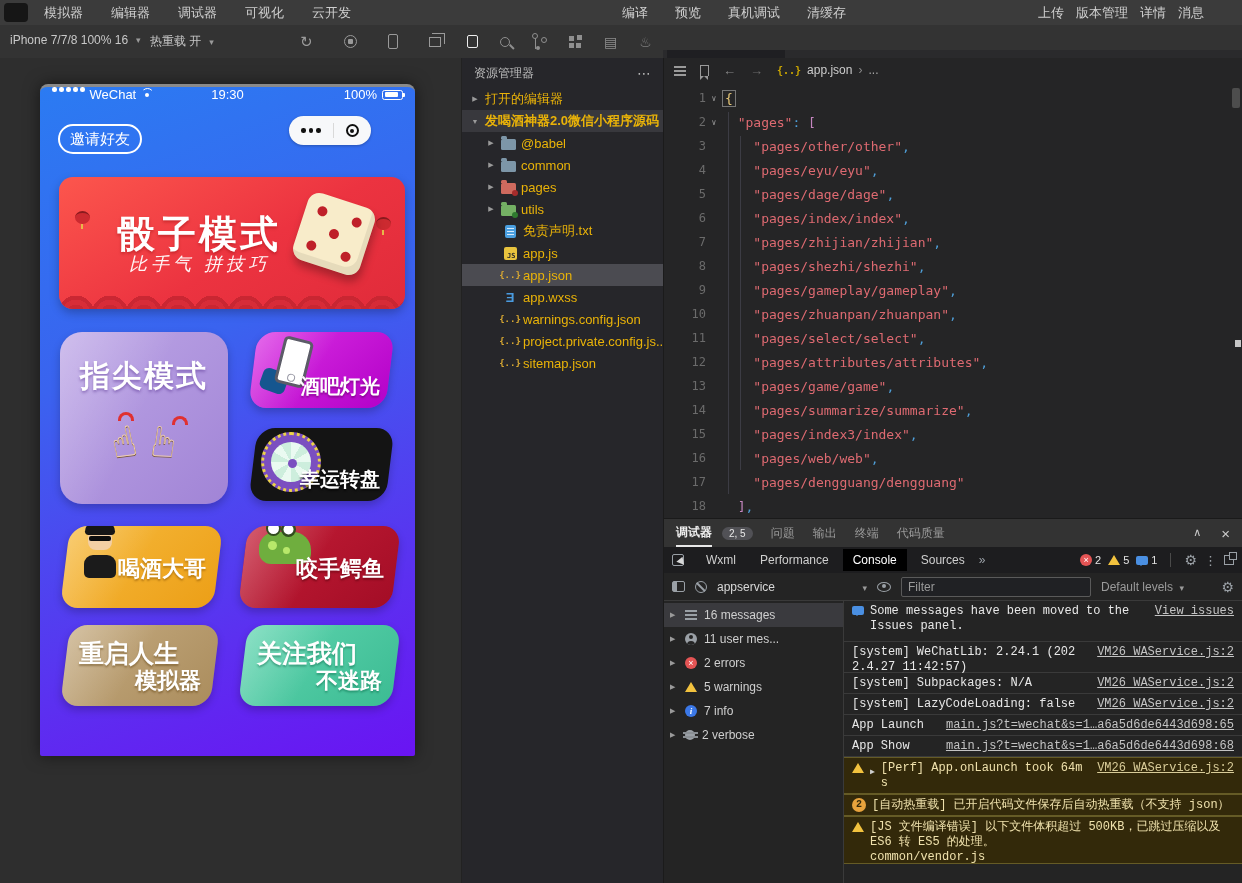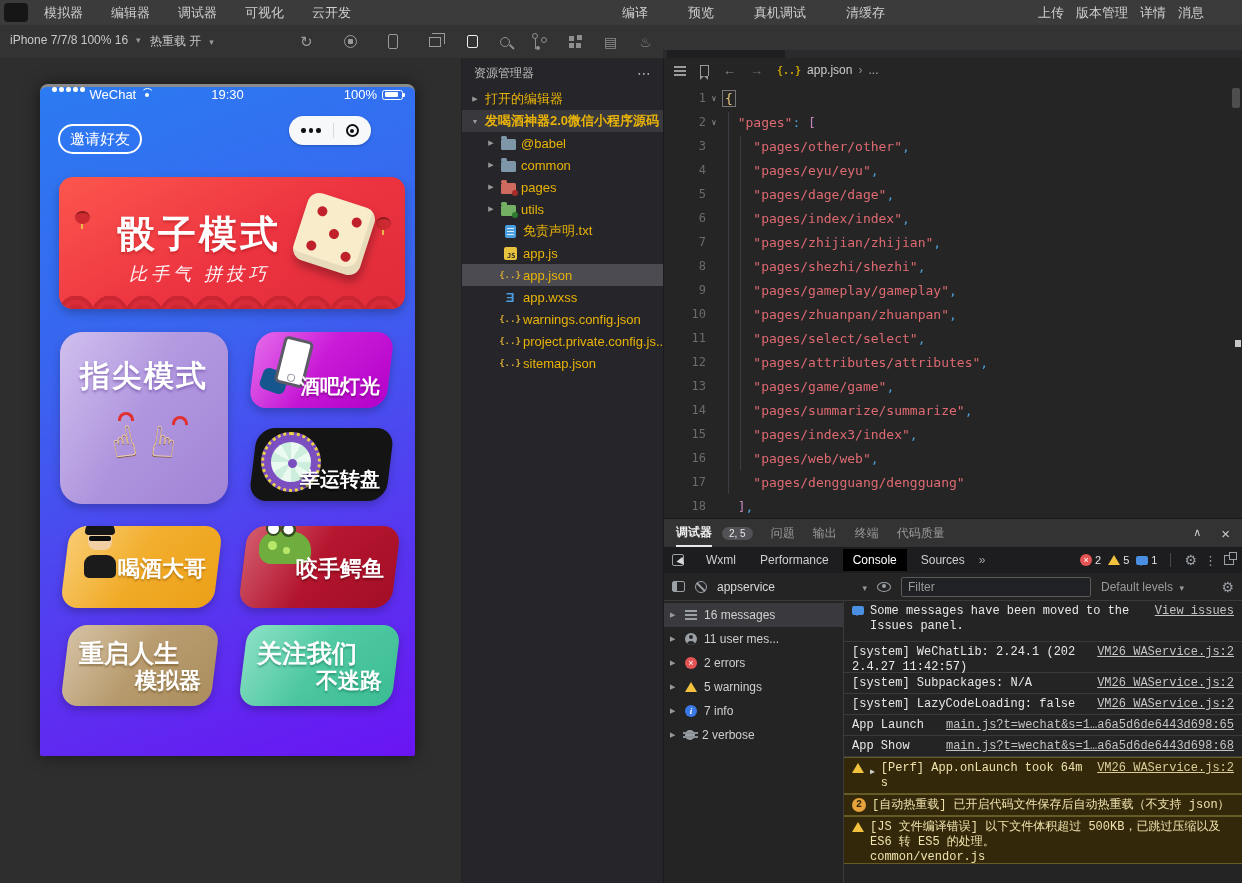--- a/index.html
+++ b/index.html
@@ -5,21 +5,21 @@
   * { margin:0; padding:0; box-sizing:border-box; }
   html,body { width:1242px; height:883px; background:#2e2e2e; overflow:hidden;
     font-family:"Liberation Sans","DejaVu Sans",sans-serif; }
   #app { position:relative; width:1242px; height:883px; }
 
   
   .menubar { position:absolute; left:0; top:0; width:100%; height:25px; background:#3b3b3b;
     display:flex; align-items:center; color:#cfcfcf; font-size:13px; }
   .logo { width:24px; height:19px; background:#161616; border-radius:4px; margin:0 10px 0 4px; }
   .menu-left { display:flex; gap:28px; margin-left:6px; }
-  .menu-center { position:absolute; left:622px; display:flex; gap:40px; }
+  .menu-center { position:absolute; left:622px; display:flex; gap:27px; }
   .menu-right { position:absolute; right:38px; display:flex; gap:12px; }
   .menubar span { cursor:default; }
 
   
   .toolbar { position:absolute; left:0; top:25px; width:100%; height:33px; background:#333333;
     color:#c8c8c8; font-size:12px; }
   .dev-select { position:absolute; left:10px; top:8px; display:flex; align-items:center; gap:5px; }
   .hot-reload { position:absolute; left:150px; top:8px; display:flex; align-items:center; gap:5px; }
   .g-caret::after { content:"▾"; font-size:9px; color:#9a9a9a; margin-left:3px; }
   .sim-icons { position:absolute; left:300px; top:0; height:33px; display:flex; align-items:center; gap:31px; }
@@ -87,21 +87,21 @@
   .cap-dots i { width:4.5px; height:4.5px; background:#111; border-radius:50%; }
   .cap-div { width:1px; height:15px; background:#d9d9d9; }
   .cap-target { width:13px; height:13px; border:2px solid #111; border-radius:50%; position:relative; }
   .cap-target::after { content:""; position:absolute; inset:2.5px; background:#111; border-radius:50%; }
 
   
   .banner { position:absolute; left:19px; top:90px; width:346px; height:132px; border-radius:14px; overflow:hidden;
     background:linear-gradient(150deg,#fc564d 0%,#ec3340 55%,#e02b3a 100%); box-shadow:0 4px 10px rgba(0,0,0,.25); }
   .banner-title { position:absolute; left:58px; top:32px; font-size:38px; font-weight:bold; letter-spacing:3px;
     text-shadow:0 2px 3px rgba(130,0,0,.35); }
-  .banner-sub { position:absolute; left:70px; top:85px; font-size:18px; letter-spacing:4px; font-style:italic; opacity:.95; }
+  .banner-sub { position:absolute; left:70px; top:75px; font-size:18px; letter-spacing:4px; font-style:italic; opacity:.95; }
   .die { position:absolute; right:36px; top:22px; width:70px; height:70px; background:#f8ecca; border-radius:12px;
     transform:rotate(18deg); box-shadow:3px 6px 8px rgba(0,0,0,.28), inset -5px -7px 0 rgba(0,0,0,.07); }
   .die::before { content:""; position:absolute; width:10px; height:10px; border-radius:50%; background:#bf2029; left:12px; top:12px;
     box-shadow:36px 0 0 #bf2029, 18px 18px 0 #bf2029, 0 36px 0 #bf2029, 36px 36px 0 #bf2029; }
   .lantern { position:absolute; width:15px; height:13px; background:#cc2a30; border-radius:50%; border-top:2px solid #8a1a1e; }
   .lantern::after { content:""; position:absolute; left:6px; bottom:-5px; width:2px; height:5px; background:#e8b84a; }
   .waves { position:absolute; left:0; bottom:0; width:100%; height:30px;
     background:radial-gradient(circle at 50% 115%, #c62531 0 9px, #d52b37 9px 14px, #c62531 14px 18px, transparent 18px);
     background-size:34px 30px; background-repeat:repeat-x; opacity:.9; }
 

